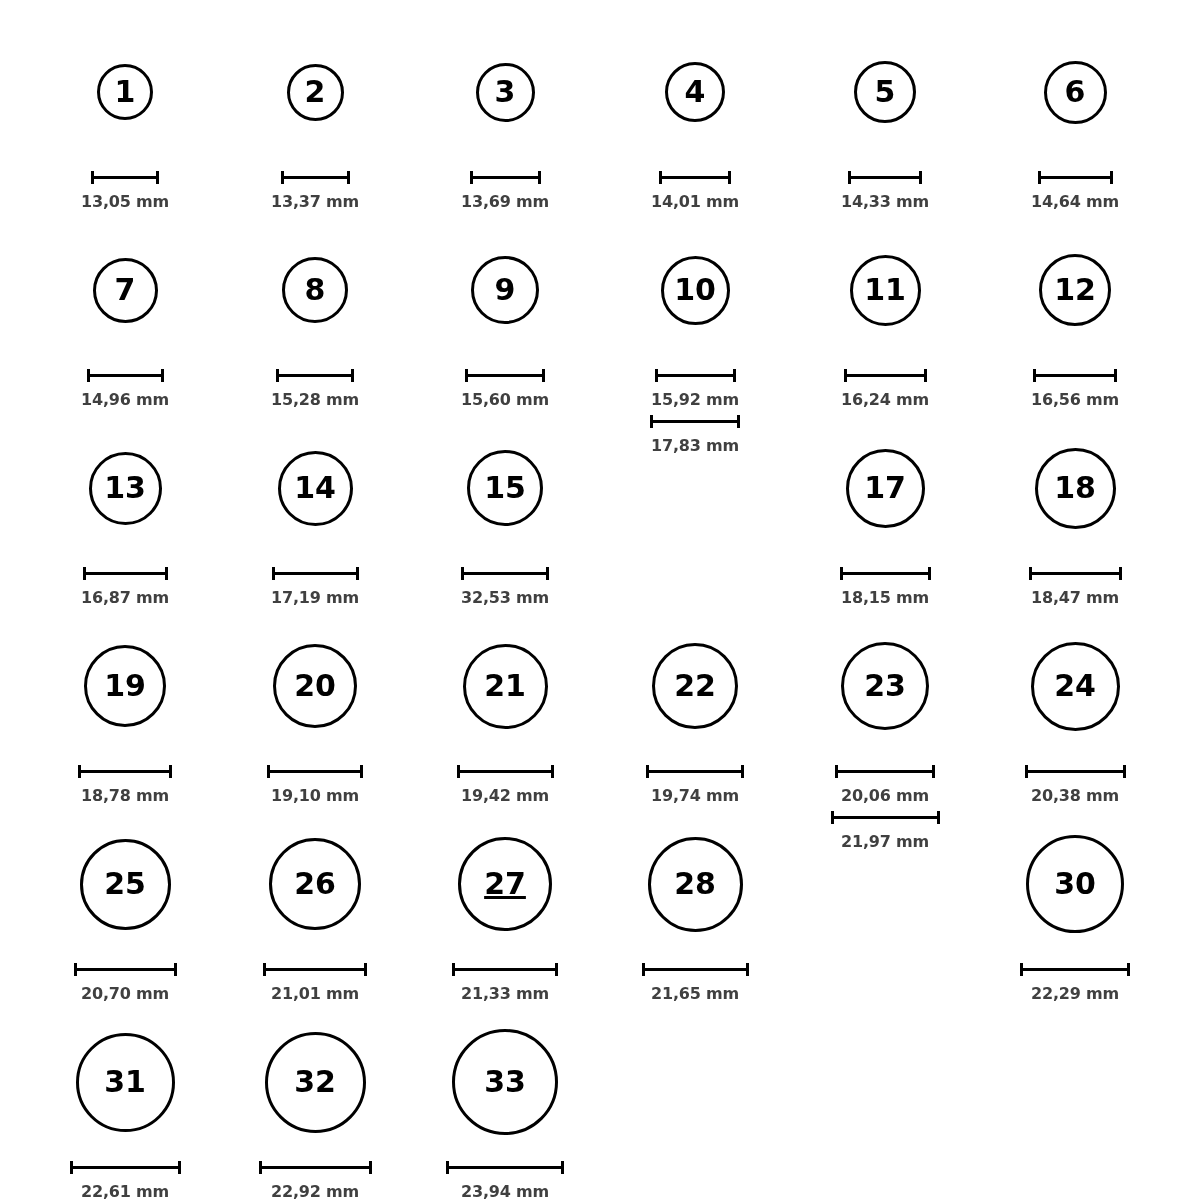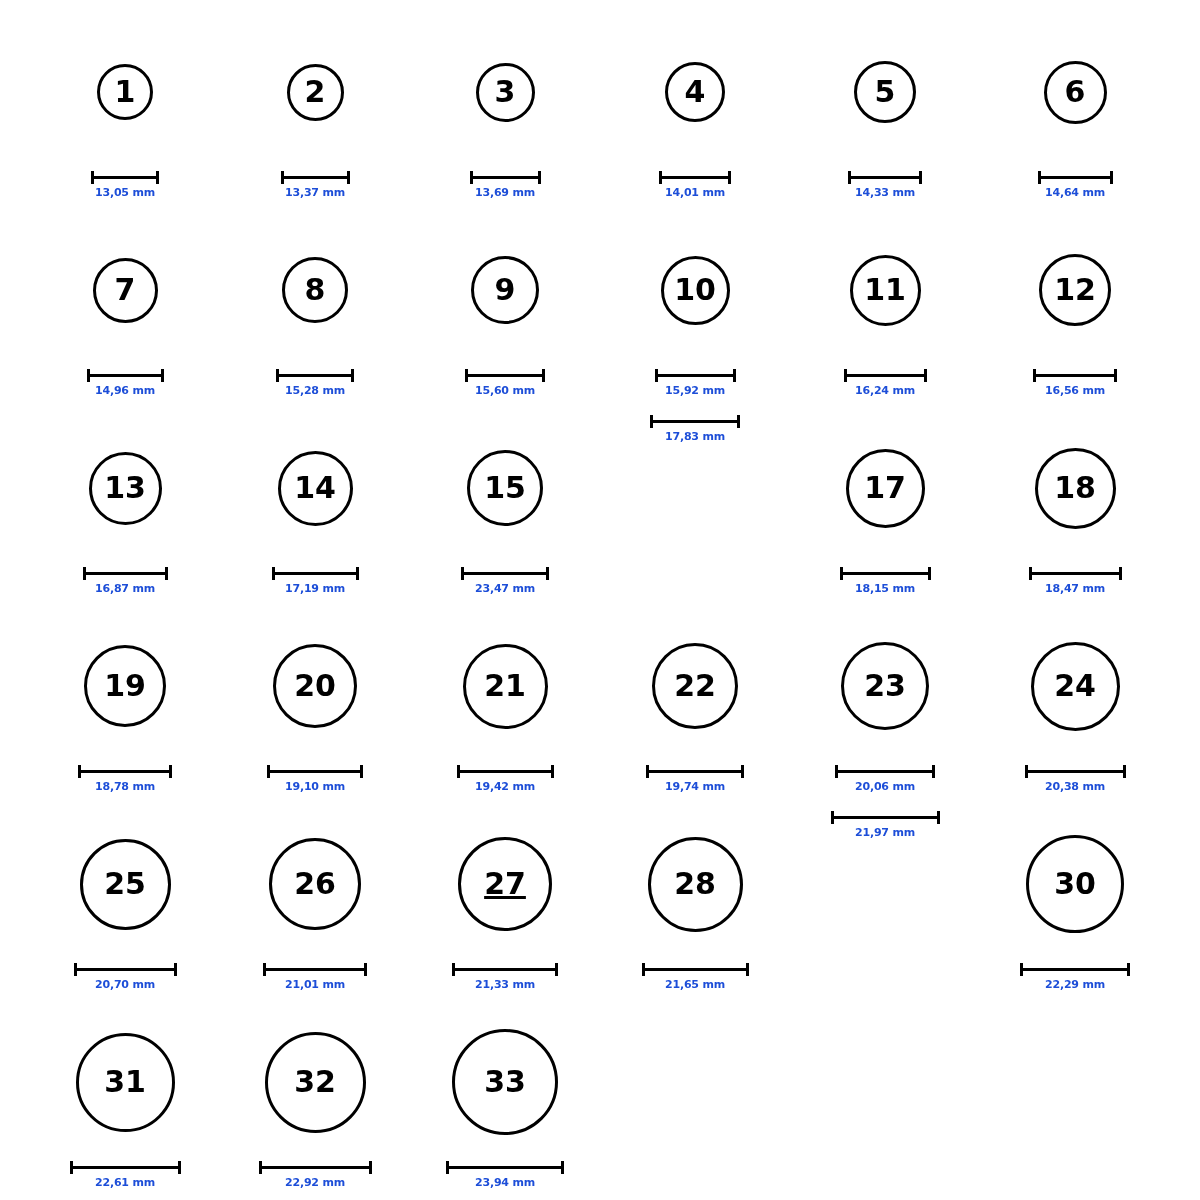--- a/index.html
+++ b/index.html
@@ -74,25 +74,25 @@
     content: "";
     position: absolute;
     top: -5px;
     width: 3px;
     height: 13px;
     background: #000;
   }
   .caliper .bar:before { left: 0; }
   .caliper .bar:after { right: 0; }
   .mm {
-    margin-top: 2px;
-    font-size: 11px;
+    margin-top: 8px;
+    font-size: 16px;
     font-weight: bold;
     letter-spacing: -0.2px;
-    color: #1d4ed8;
+    color: #404040;
     white-space: nowrap;
   }
 </style>
 </head>
 <body>
 
 <div class="sheet">
   <div class="grid">
       <div class="cell">
         <div class="ring-wrap">
@@ -250,21 +250,21 @@
       </div>
       <div class="cell">
         <div class="ring-wrap">
           <div class="ring" style="width: 76px; height: 76px;">
             <span>15</span>
           </div>
         </div>
         <div class="caliper">
           <div class="bar" style="width: 88px;"></div>
         </div>
-        <div class="mm">23,47 mm</div>
+        <div class="mm">32,53 mm</div>
       </div>
       <div class="cell">
         <div class="caliper">
           <div class="bar" style="width: 90px;"></div>
         </div>
         <div class="mm">17,83 mm</div>
       </div>
       <div class="cell">
         <div class="ring-wrap">
           <div class="ring" style="width: 79px; height: 79px;">

